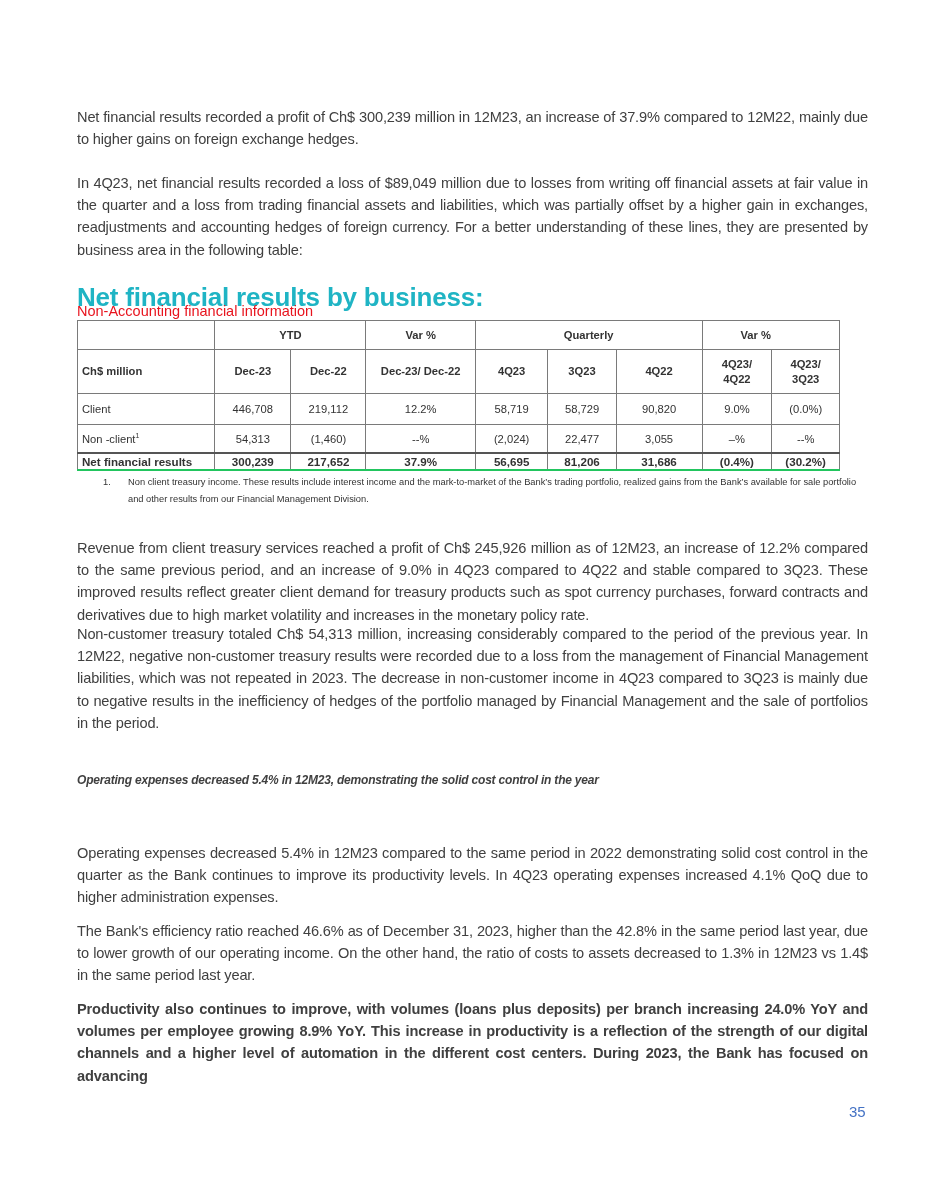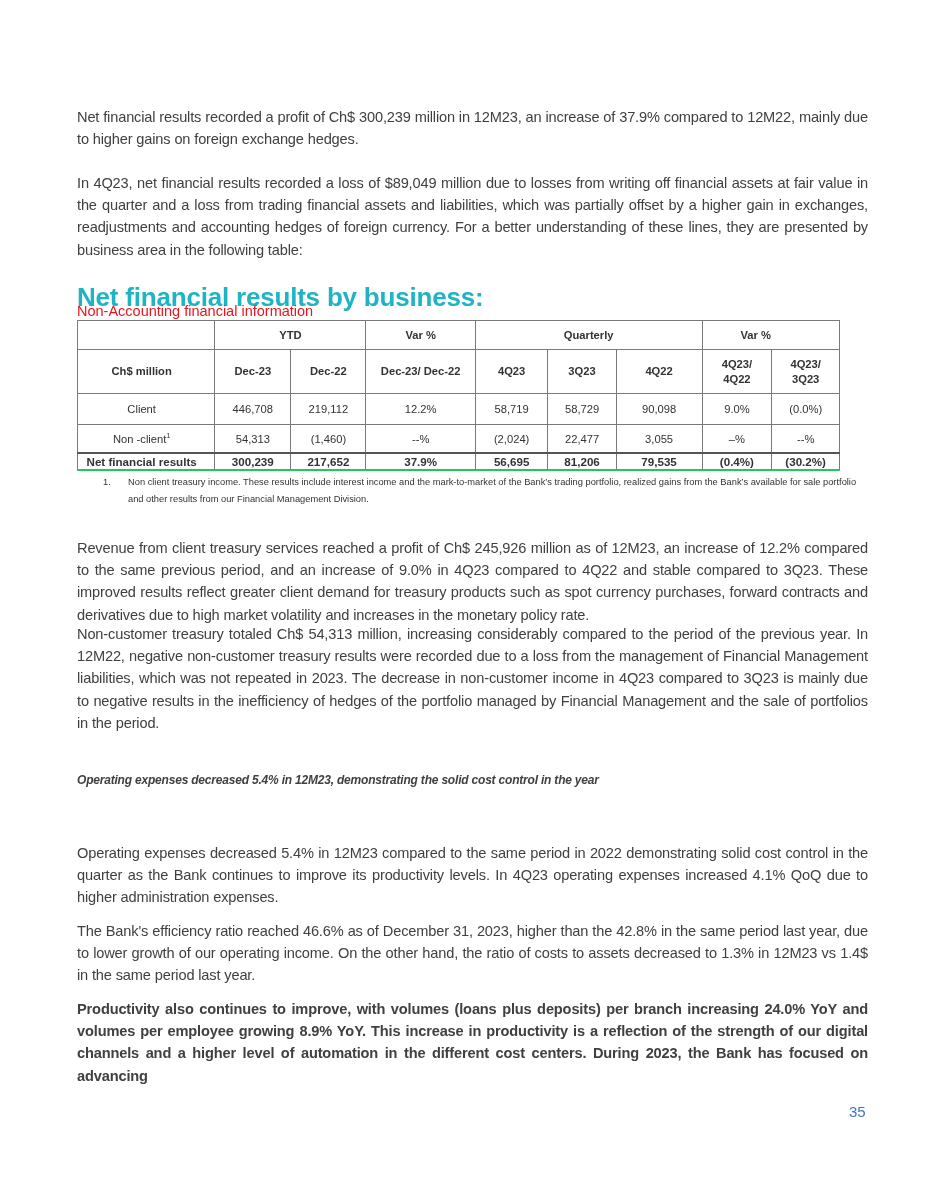--- a/index.html
+++ b/index.html
@@ -9,21 +9,21 @@
   .para { position: absolute; left: 77px; width: 791px; font-size: 14.6px; line-height: 22.2px;
           text-align: justify; color: #404040; margin: 0; letter-spacing: -0.15px; }
   .heading-teal { position: absolute; left: 77px; top: 282px; font-size: 26px; font-weight: bold;
                   color: #1fb4c4; margin: 0; letter-spacing: -0.2px; }
   .subheading-red { position: absolute; left: 77px; top: 303px; font-size: 14.5px; color: #e8141e; margin: 0; }
   .section-heading { position: absolute; left: 77px; top: 765px; width: 791px; font-size: 12px;
                      font-weight: bold; font-style: italic; line-height: 31px; color: #404040; margin: 0; letter-spacing: -0.2px; }
   table.fin { position: absolute; left: 77px; top: 320px; border-collapse: collapse;
               font-size: 11.2px; color: #333; table-layout: fixed; }
   table.fin td { border: 1.5px solid #7a7a7a; text-align: center; padding: 0 13px; }
-  table.fin td.lbl { text-align: center; padding-left: 4px; }
+  table.fin td.lbl { text-align: left; padding-left: 4px; }
   table.fin tr.h1 td { height: 28px; font-weight: bold; }
   table.fin tr.h2 td { height: 43px; font-weight: bold; line-height: 15px; }
   table.fin tr.r td { height: 30px; }
   table.fin tr.r2 td { height: 27px; }
   table.fin tr.tot td { height: 15px; font-weight: bold; font-size: 11.6px; border-top: 2px solid #555; border-bottom: 2px solid #22c55e; }
   .footnote { position: absolute; left: 103px; top: 474px; width: 770px; font-size: 9.3px; line-height: 17px; color: #333; margin: 0; }
   .footnote .num { position: absolute; left: 0; }
   .footnote .txt { display: block; margin-left: 25px; }
   .page-number { position: absolute; left: 849px; top: 1103px; font-size: 15px; color: #4472c4; }
   sup { font-size: 7px; }
@@ -70,21 +70,21 @@
       <td><span>4Q23/</span><br><span>4Q22</span></td>
       <td><span>4Q23/</span><br><span>3Q23</span></td>
     </tr>
     <tr class="r">
       <td class="lbl">Client</td>
       <td>446,708</td>
       <td>219,112</td>
       <td>12.2%</td>
       <td>58,719</td>
       <td>58,729</td>
-      <td>90,098</td>
+      <td>90,820</td>
       <td>9.0%</td>
       <td>(0.0%)</td>
     </tr>
     <tr class="r2">
       <td class="lbl"><span>Non -client</span><sup>1</sup></td>
       <td>54,313</td>
       <td>(1,460)</td>
       <td>--%</td>
       <td>(2,024)</td>
       <td>22,477</td>
@@ -92,21 +92,21 @@
       <td>–%</td>
       <td>--%</td>
     </tr>
     <tr class="tot">
       <td class="lbl">Net financial results</td>
       <td>300,239</td>
       <td>217,652</td>
       <td>37.9%</td>
       <td>56,695</td>
       <td>81,206</td>
-      <td>79,535</td>
+      <td>31,686</td>
       <td>(0.4%)</td>
       <td>(30.2%)</td>
     </tr>
   </tbody>
     </table>
 
   <div class="footnote">
     <span class="num">1.</span>
     <span class="txt">Non client treasury income. These results include interest income and the mark-to-market of the Bank’s trading portfolio, realized gains from the Bank’s available for sale portfolio and other results from our Financial Management Division.</span>
   </div>

